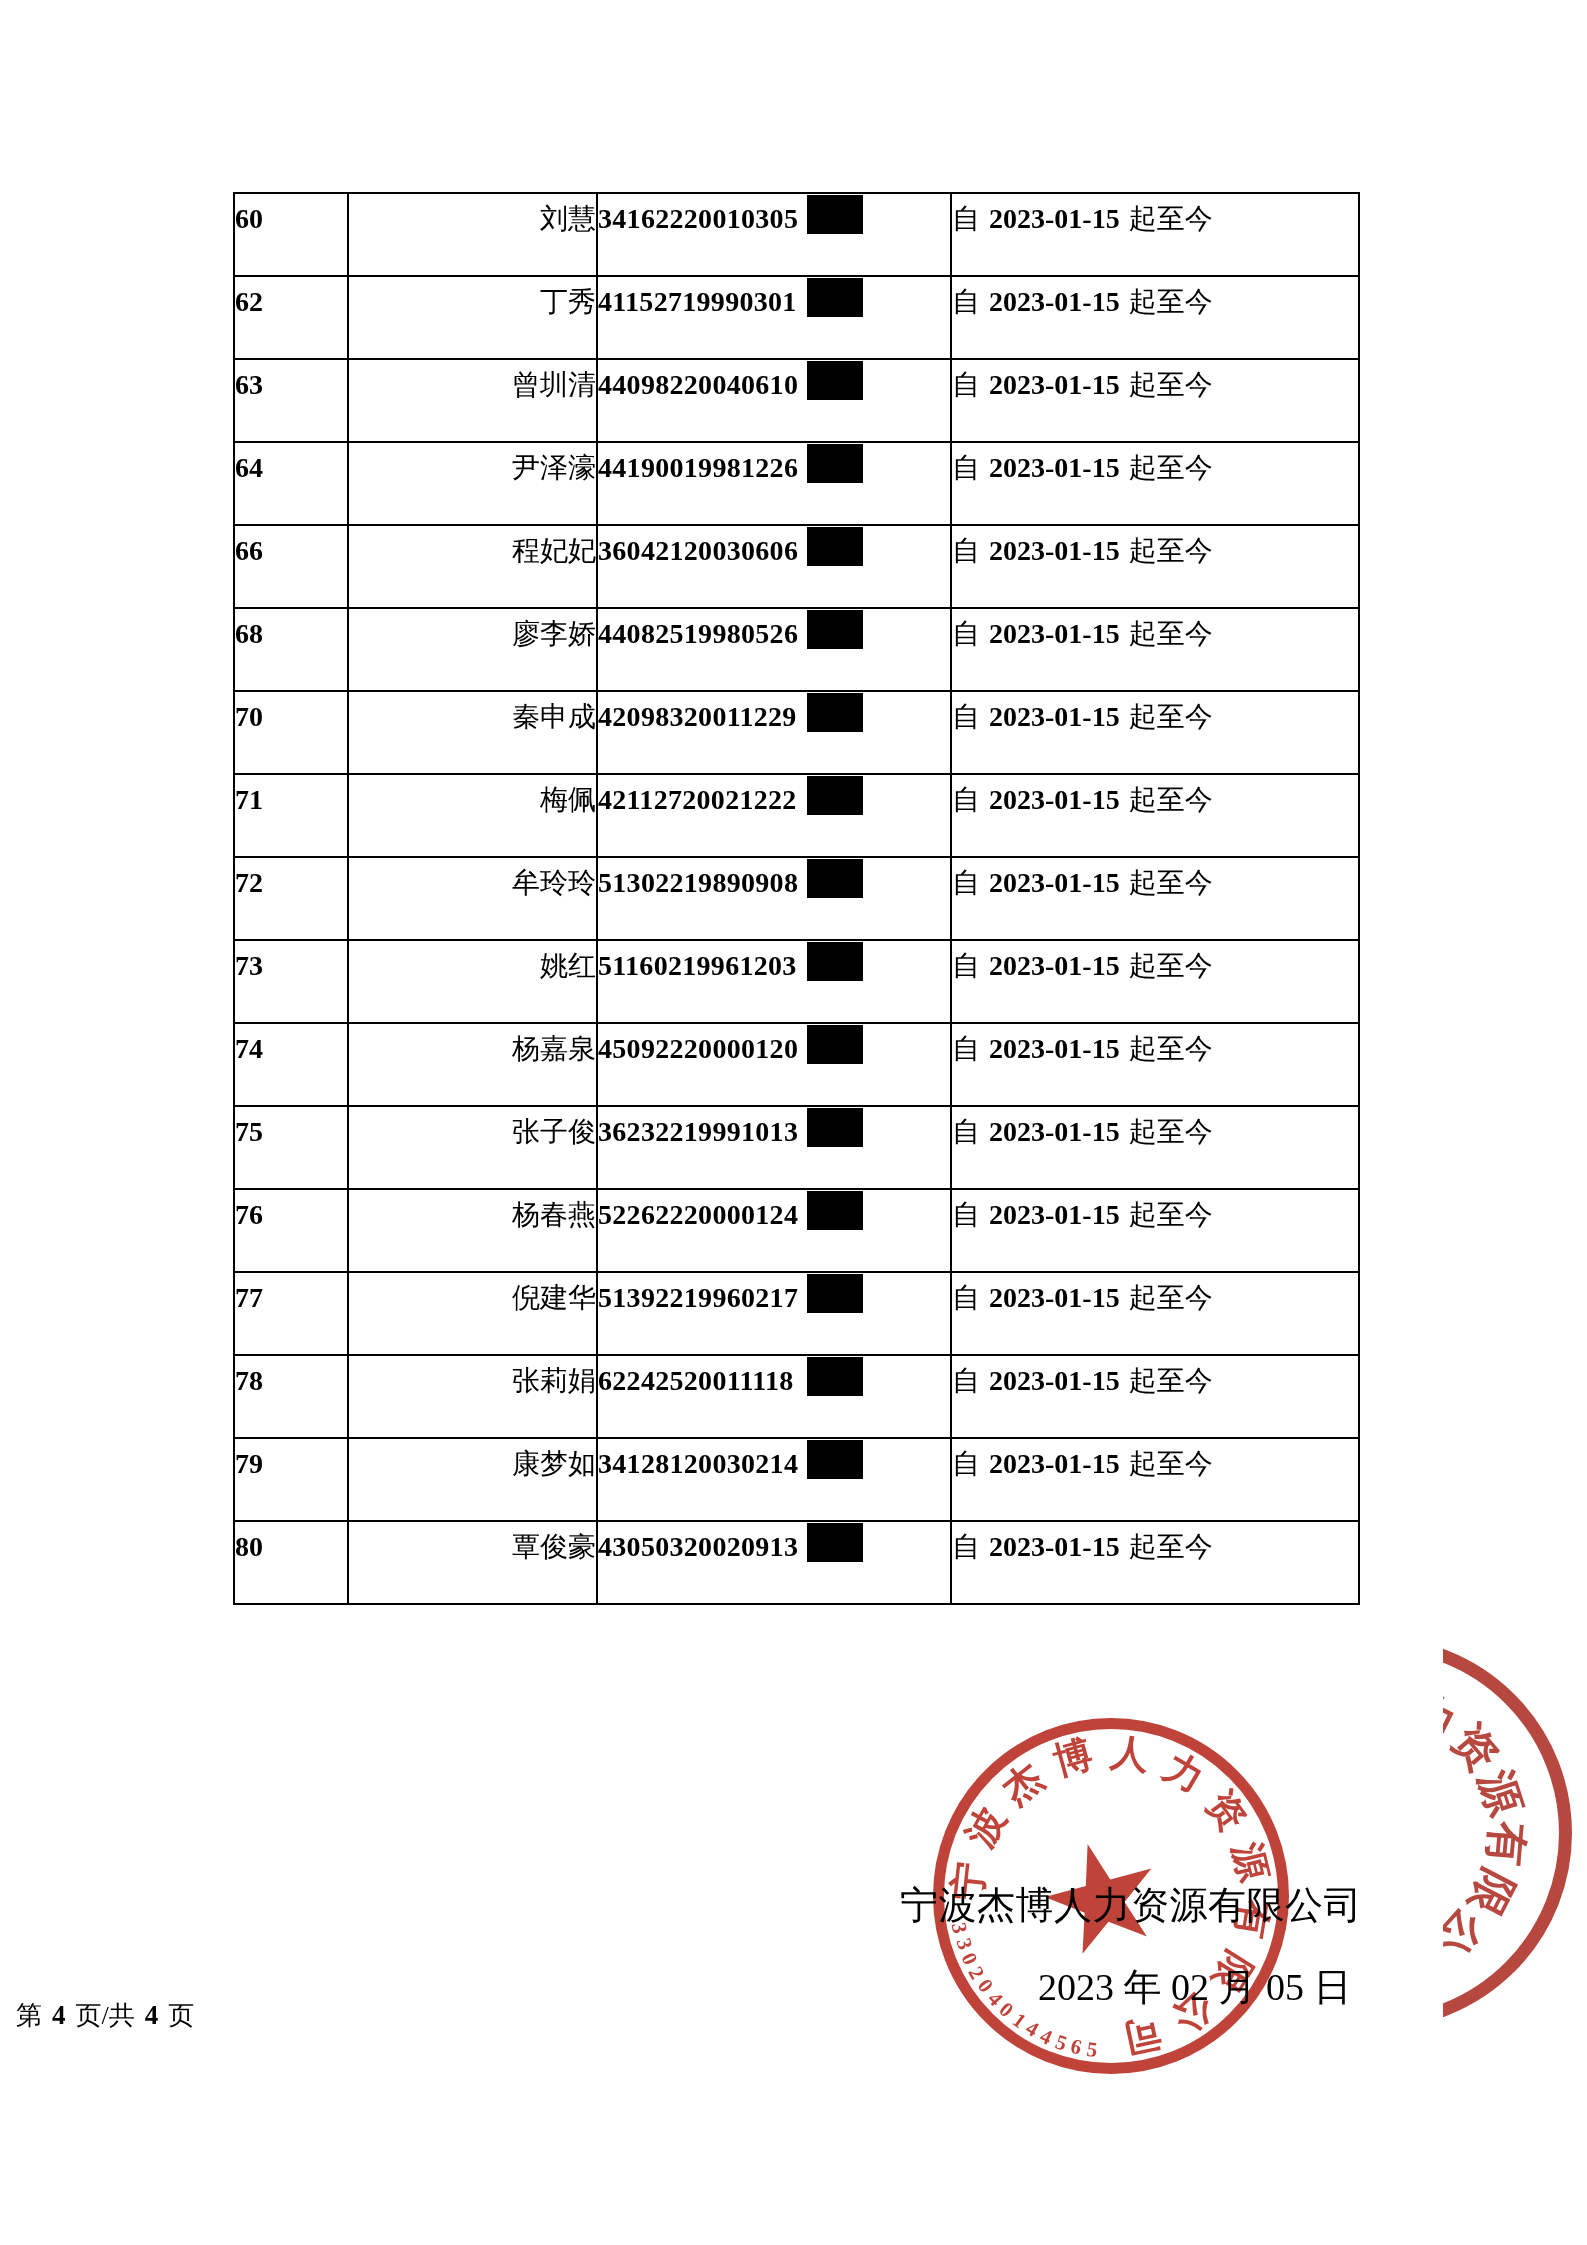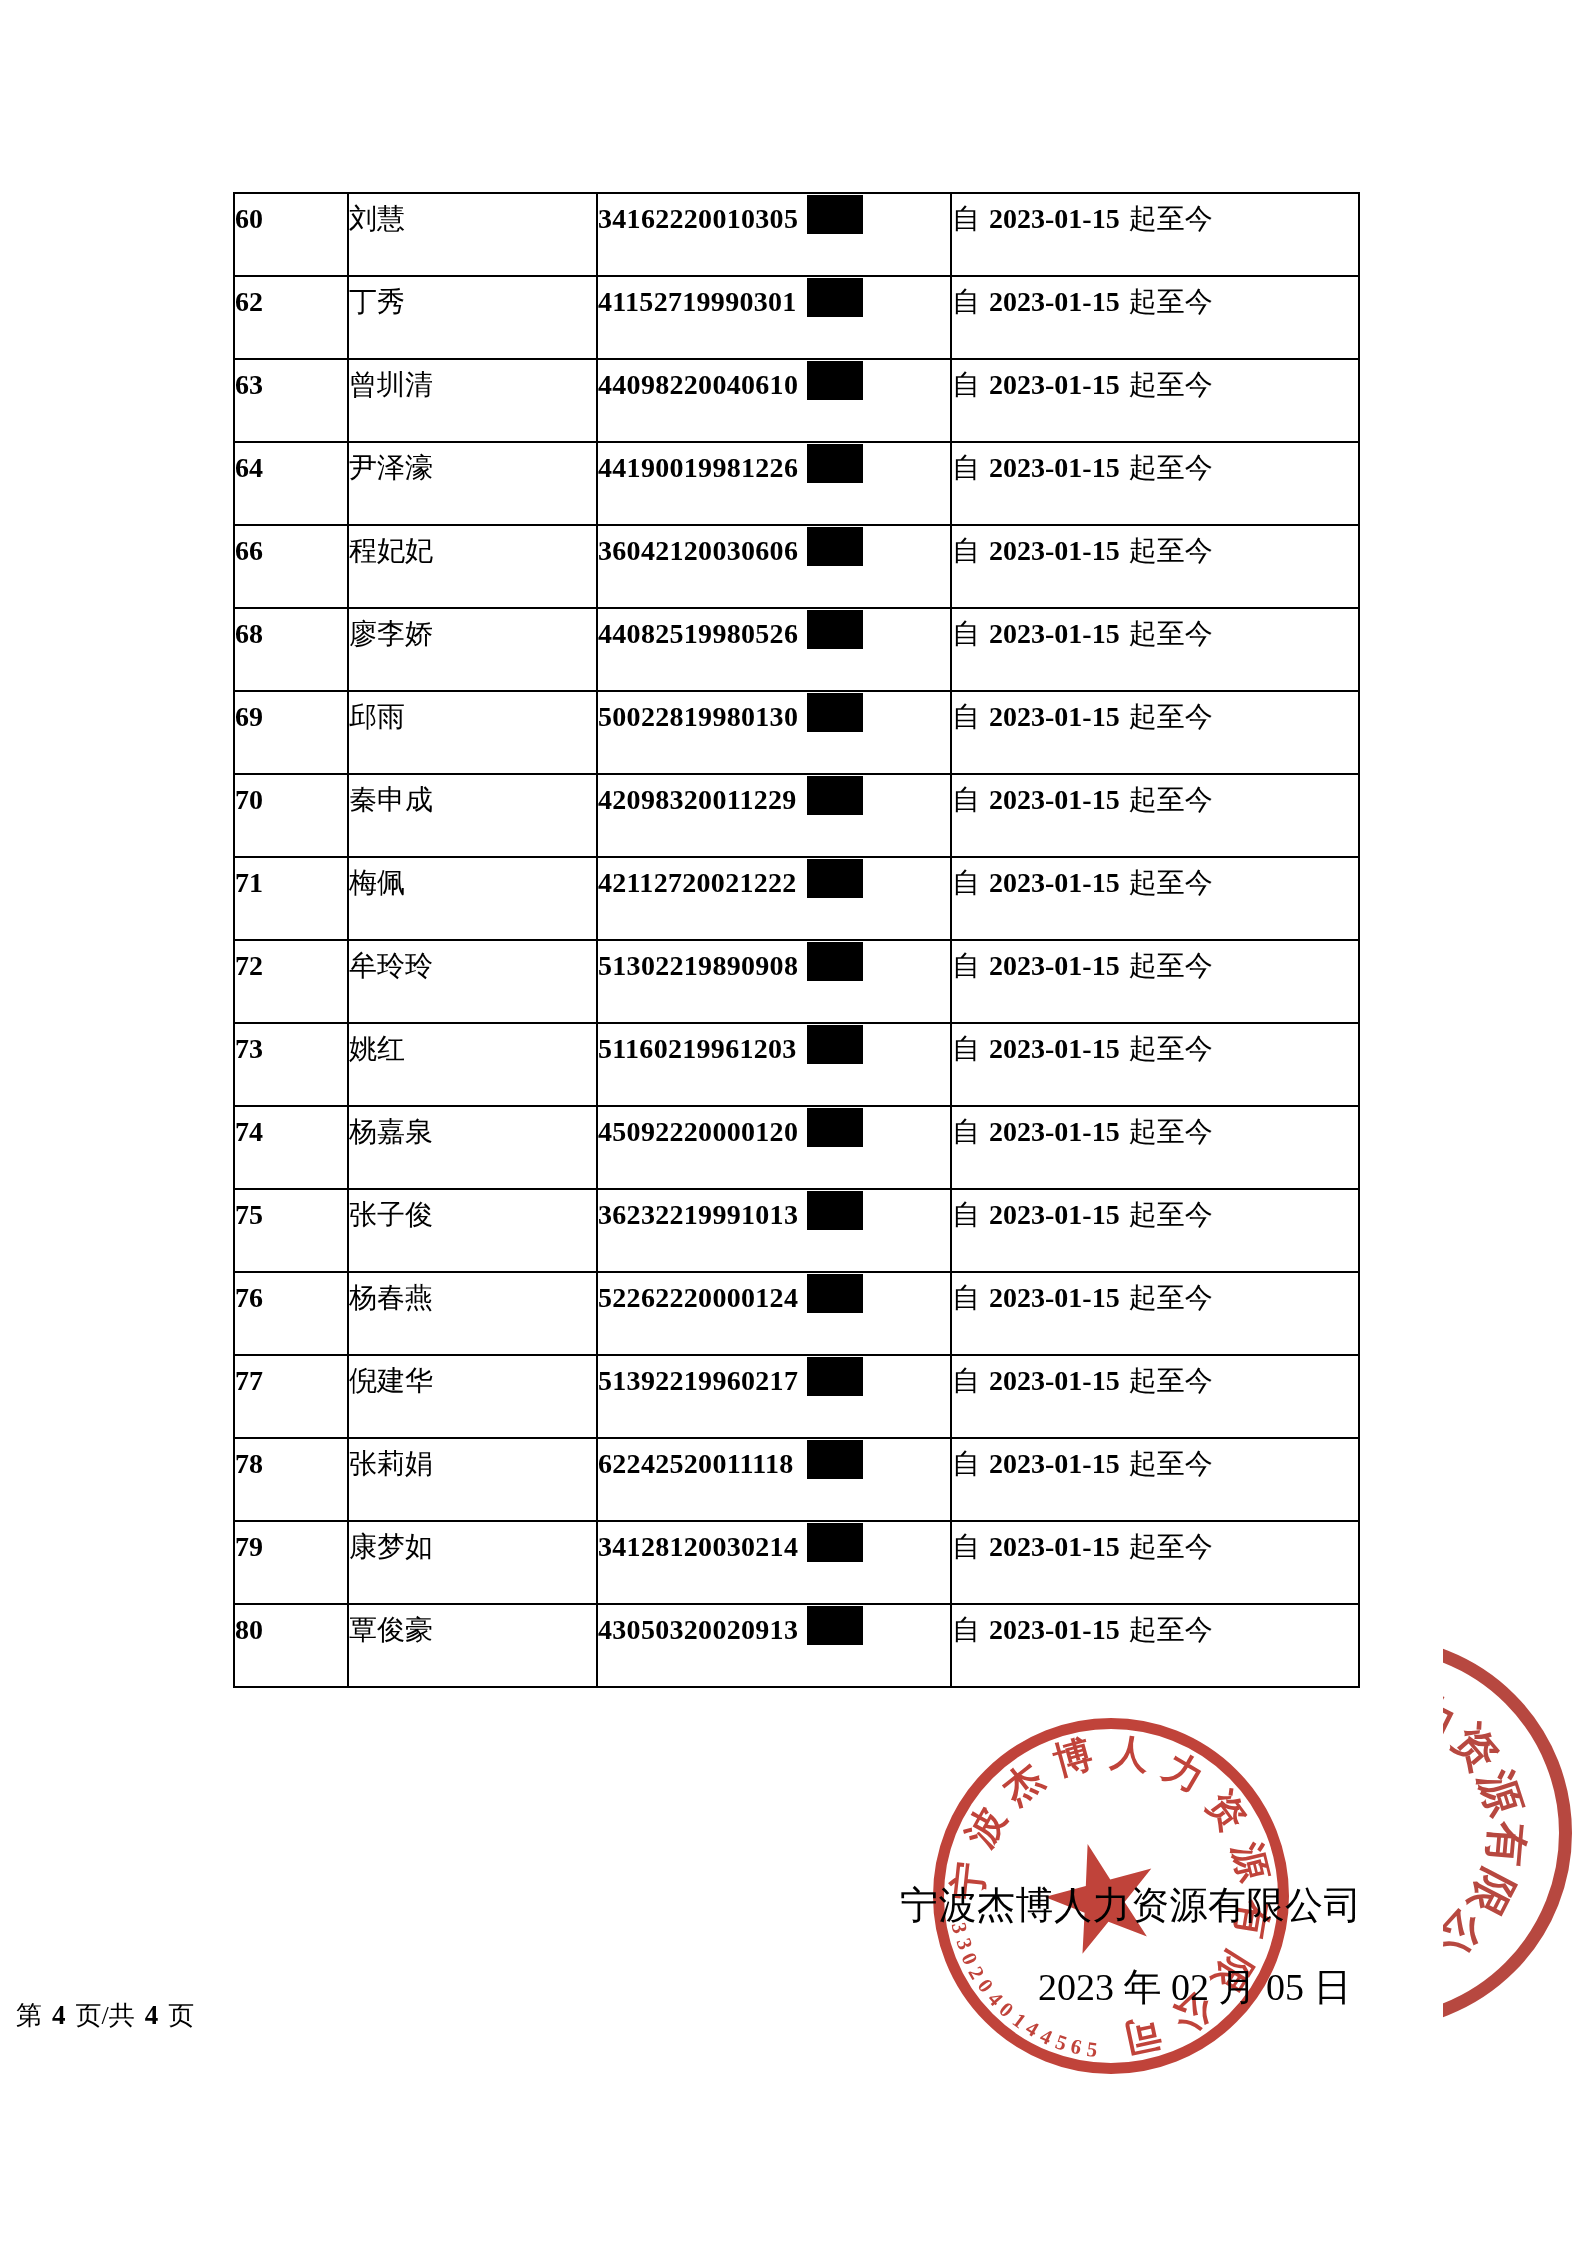--- a/index.html
+++ b/index.html
@@ -10,21 +10,21 @@
   }
   
   .roster-wrap{position:absolute;left:233px;top:192px;width:1175px;}
   table.roster{border-collapse:collapse;table-layout:fixed;width:1125px;}
   table.roster td{
     border:2px solid #000;height:71px;vertical-align:top;
     padding:10px 0 0 0;font-size:28px;line-height:1.1;position:relative;
     overflow:visible;white-space:nowrap;
   }
   td.c-no{padding-left:15px;font-weight:bold;}
-  td.c-name{padding-left:13px;}
+  td.c-name{padding-left:13px;text-align:right;}
   td.c-id{padding-left:11px;font-weight:bold;letter-spacing:.3px;}
   td.c-period{padding-left:17px;font-family:Liberation Serif, serif;}
   .period-date{font-weight:bold;margin:0 9px;}
   .redaction{
     position:absolute;top:1px;left:209px;width:56px;height:39px;background:#000;
   }
   
   .company-line{position:absolute;left:900px;top:1880px;font-size:38px;letter-spacing:.5px;z-index:2;}
   .date-line{position:absolute;left:1038px;top:1962px;font-size:38px;z-index:2;}
   .page-footer{position:absolute;left:0;top:1998px;width:100%;text-align:left;font-size:26px;z-index:2;margin-left:16px;}
@@ -83,26 +83,20 @@
         <tr>
           <td class="c-no"><span>66</span></td>
           <td class="c-name"><span>程妃妃</span></td>
           <td class="c-id"><span>36042120030606</span><span class="redaction"></span></td>
           <td class="c-period"><span>自</span><span class="period-date">2023-01-15</span><span>起至今</span></td>
         </tr>
         <tr>
           <td class="c-no"><span>68</span></td>
           <td class="c-name"><span>廖李娇</span></td>
           <td class="c-id"><span>44082519980526</span><span class="redaction"></span></td>
-          <td class="c-period"><span>自</span><span class="period-date">2023-01-15</span><span>起至今</span></td>
-        </tr>
-        <tr>
-          <td class="c-no"><span>69</span></td>
-          <td class="c-name"><span>邱雨</span></td>
-          <td class="c-id"><span>50022819980130</span><span class="redaction"></span></td>
           <td class="c-period"><span>自</span><span class="period-date">2023-01-15</span><span>起至今</span></td>
         </tr>
         <tr>
           <td class="c-no"><span>70</span></td>
           <td class="c-name"><span>秦申成</span></td>
           <td class="c-id"><span>42098320011229</span><span class="redaction"></span></td>
           <td class="c-period"><span>自</span><span class="period-date">2023-01-15</span><span>起至今</span></td>
         </tr>
         <tr>
           <td class="c-no"><span>71</span></td>

